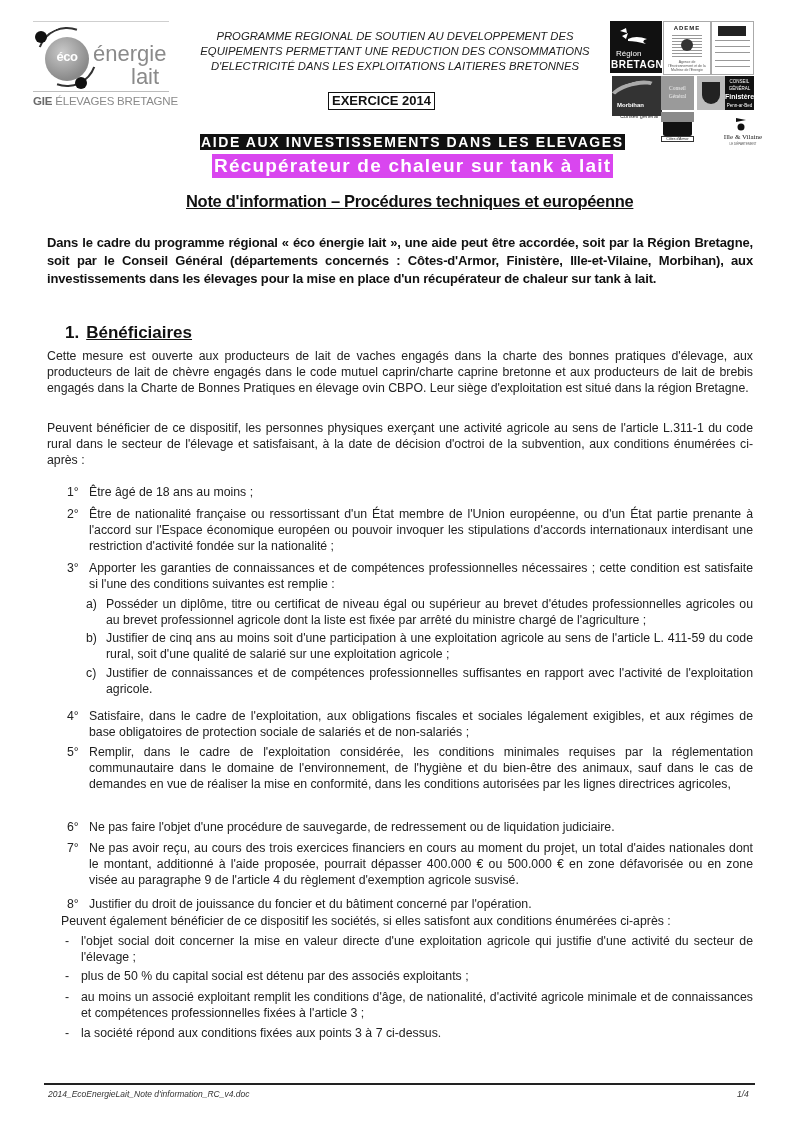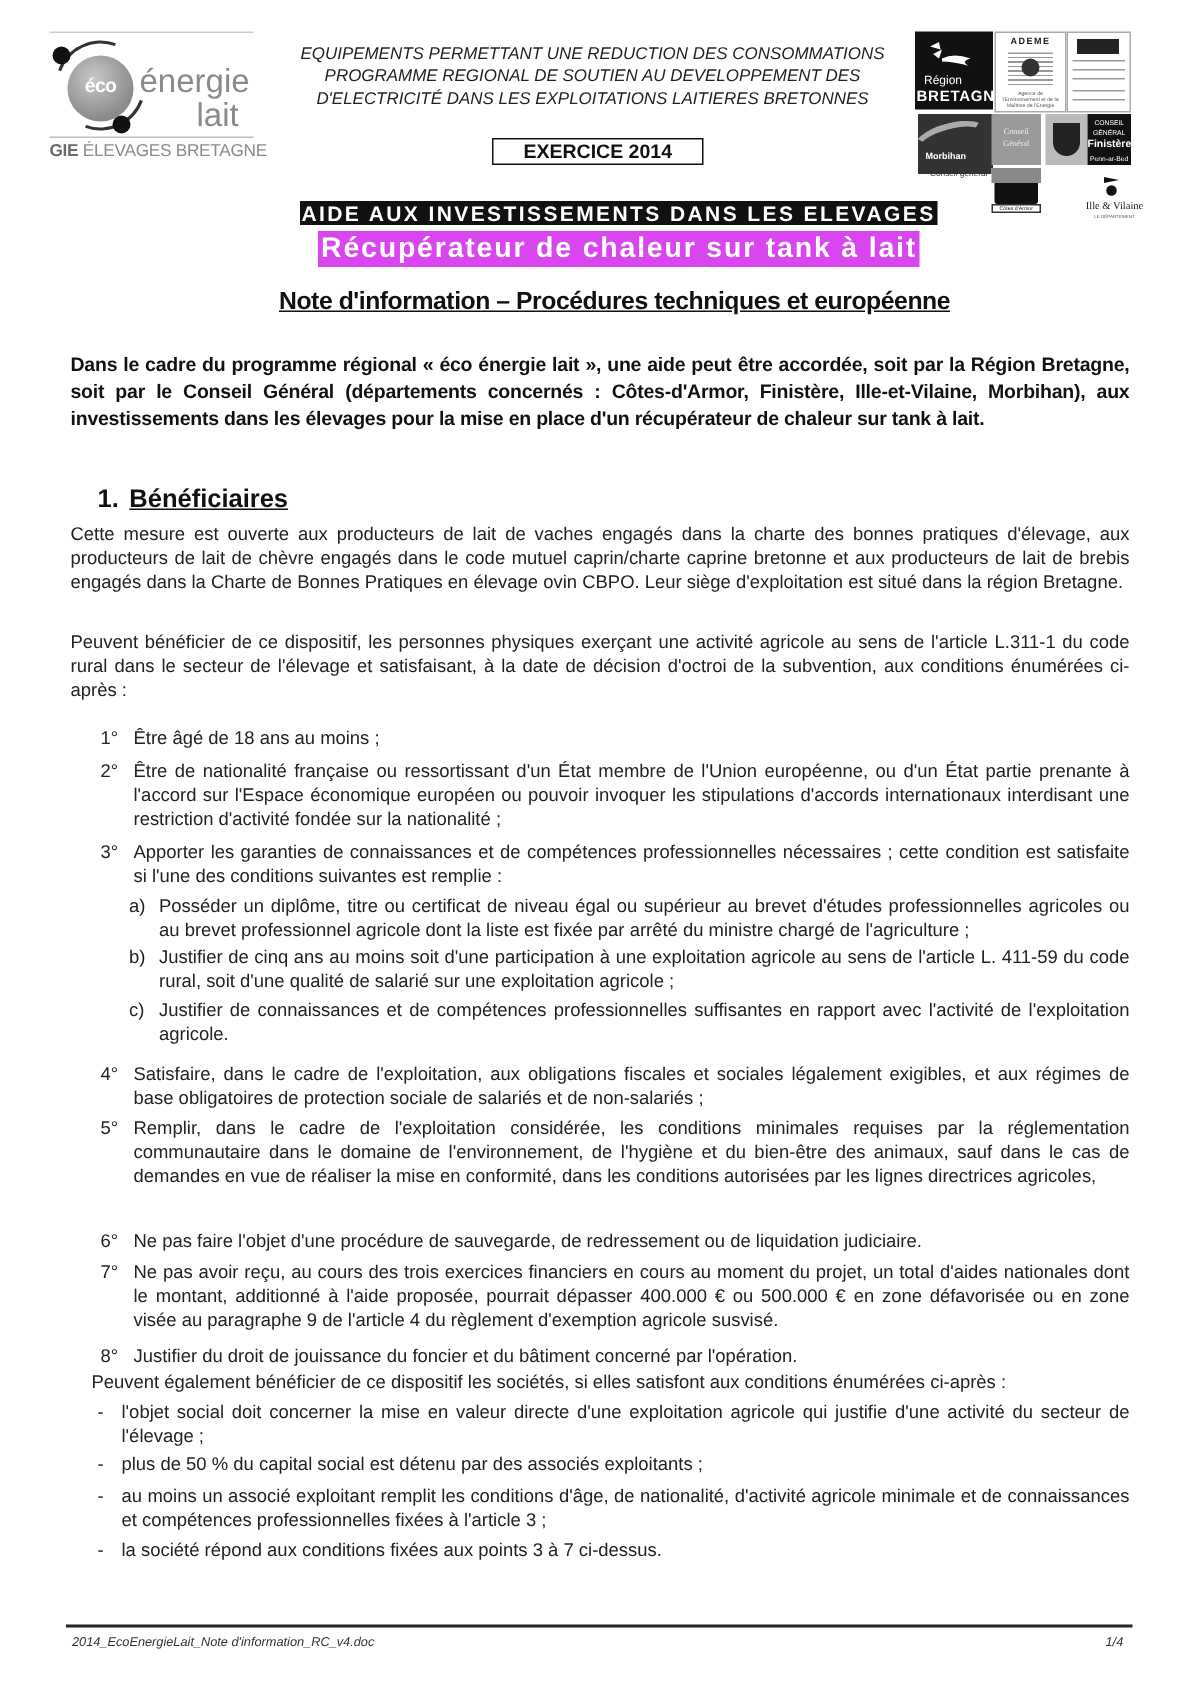--- a/index.html
+++ b/index.html
@@ -20,21 +20,21 @@
   .eco-logo .arc { position:absolute; left:4px; top:6px; width:56px; height:56px; border-radius:50%;
                    border:2px solid #555; border-color:#333 transparent #333 transparent; transform:rotate(-25deg); }
   .eco-logo .word1 { position:absolute; left:60px; top:20px; font-size:22px; color:#8a8a8a; }
   .eco-logo .word2 { position:absolute; left:98px; top:43px; font-size:22px; color:#8a8a8a; }
   .eco-logo .gie { position:absolute; left:0; top:74px; font-size:11.5px; color:#8a8a8a; white-space:nowrap; letter-spacing:-0.2px; }
   .eco-logo .gie b { color:#6a6a6a; }
 
   
   .program { left: 190px; top: 29px; width: 410px; text-align:center; font-style:italic; font-size:11.3px;
              line-height:15px; color:#222; }
-  .exercice { left: 328px; top: 92px; border:1.5px solid #111; padding:0 20px; font-weight:bold; font-size:13px;
+  .exercice { left: 328px; top: 92px; border:1.5px solid #111; padding:0 3px; font-weight:bold; font-size:13px;
               line-height:16px; color:#111; }
 
   
   .plogo { position:absolute; }
   .lg-bretagne { left:610px; top:21px; width:52px; height:52px; background:#111; color:#fff; }
   .lg-bretagne .r { position:absolute; left:6px; top:28px; font-size:8px; }
   .lg-bretagne .b { position:absolute; left:1px; top:38px; font-size:10px; font-weight:bold; letter-spacing:0.5px; }
   .lg-bretagne .flag { position:absolute; left:8px; top:6px; width:30px; height:18px; }
   .lg-ademe { left:663px; top:21px; width:46px; height:52px; border:1px solid #aaa; background:#fff; }
   .lg-ademe .t { position:absolute; left:0; top:3px; width:46px; text-align:center; font-size:6px; font-weight:bold; letter-spacing:1px; }
@@ -110,22 +110,22 @@
       <span>éco</span>
     </div>
   <div class="dot2"></div>
   <div class="word1">énergie</div>
   <div class="word2">lait</div>
   <div class="botline"></div>
   <div class="gie"><b>GIE</b><span> ÉLEVAGES BRETAGNE</span></div>
 </div>
 
 <div class="abs program">
+  <div>PROGRAMME REGIONAL DE SOUTIEN AU DEVELOPPEMENT DES</div>
   <div>EQUIPEMENTS PERMETTANT UNE REDUCTION DES CONSOMMATIONS</div>
-  <div>PROGRAMME REGIONAL DE SOUTIEN AU DEVELOPPEMENT DES</div>
   <div>D'ELECTRICITÉ DANS LES EXPLOITATIONS LAITIERES BRETONNES</div>
 </div>
 <div class="abs exercice">EXERCICE 2014</div>
 
 <div class="plogo lg-bretagne">
   <svg class="flag" viewBox="0 0 30 18">
     <path d="M2 4 L8 1 L9 6 Z M4 9 L10 6 L8 12 Z" fill="#fff"></path>
     <path d="M10 12 Q18 8 29 12 Q22 14 28 17 Q18 14 10 14 Z" fill="#fff"></path>
   </svg>
   <span class="r">Région</span>

